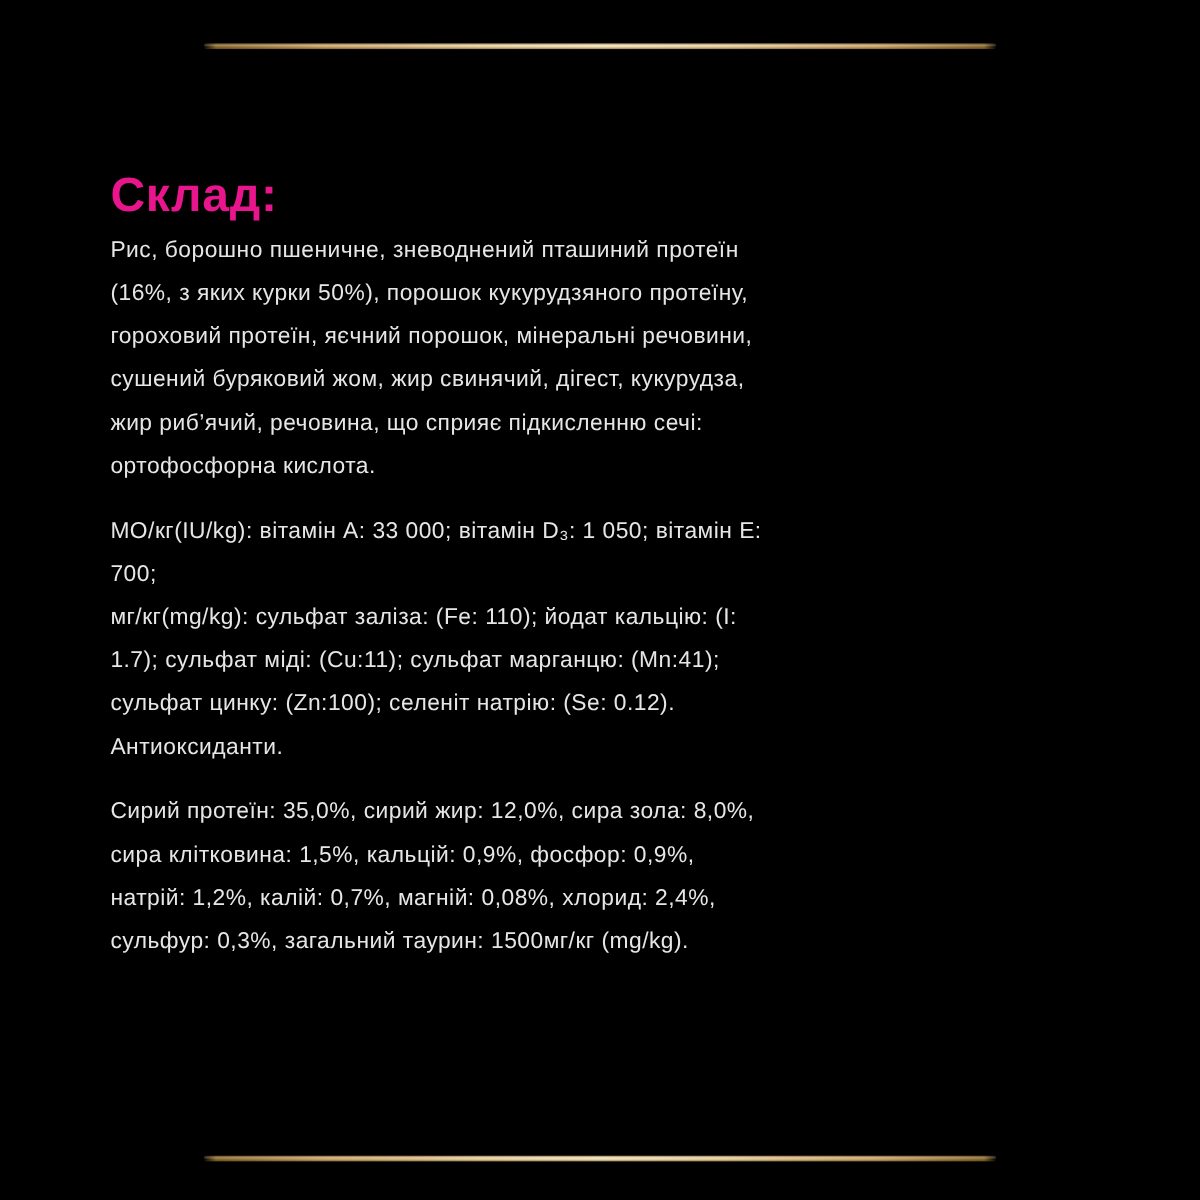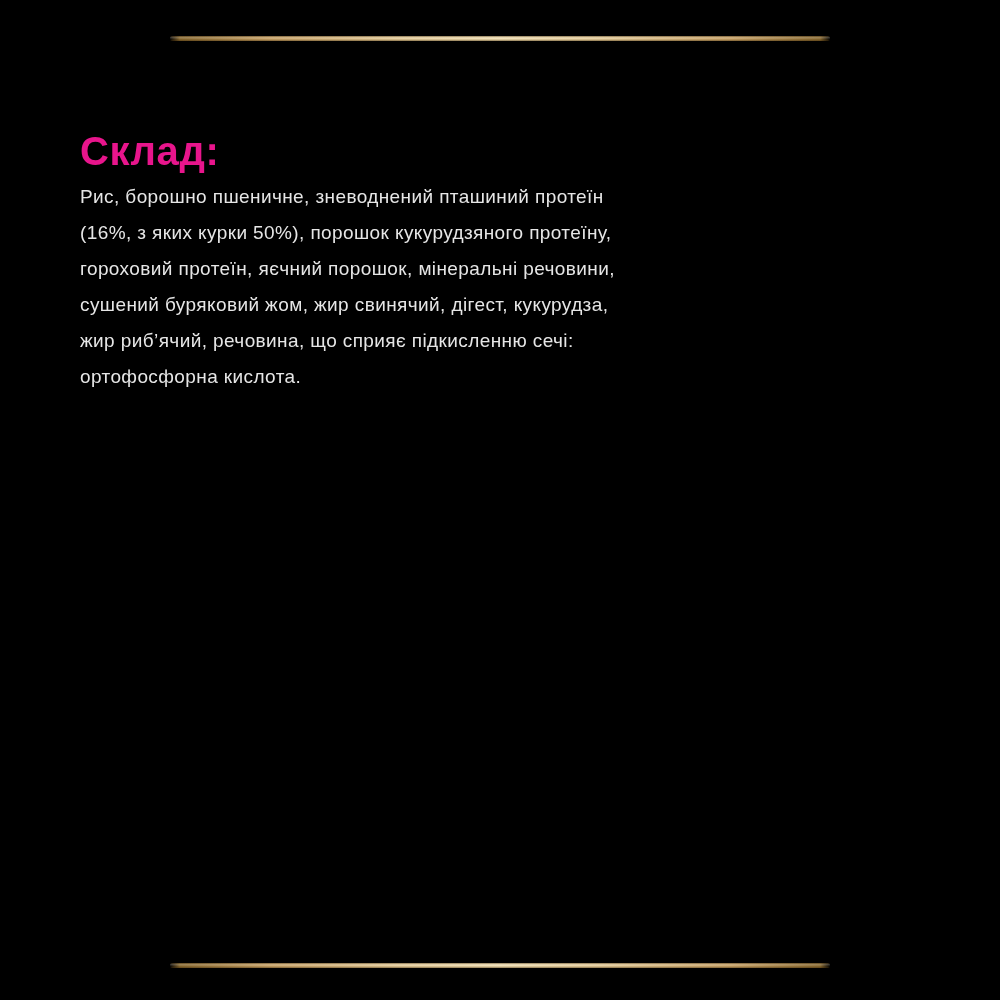--- a/index.html
+++ b/index.html
@@ -36,21 +36,21 @@
   }
   .gold-strip.top { top: 36px; }
   .gold-strip.bottom { top: 963px; }
 
   .content {
     position: absolute;
     top: 128px;
     left: 80px;
     width: 870px;
   }
-  .section { margin: 0; }
+  .section { margin: 12px; }
   .section-title {
     margin: 0 0 5px 0;
     font-size: 40px;
     line-height: 46px;
     font-weight: 800;
     letter-spacing: 0.6px;
     color: #e8158c;
   }
   .section-body {
     margin: 0 0 18px 0;
@@ -75,22 +75,32 @@
       <h2 class="section-title">Склад:</h2>
       <p class="section-body">Рис, борошно пшеничне, зневоднений пташиний протеїн
 (16%, з яких курки 50%), порошок кукурудзяного протеїну,
 гороховий протеїн, яєчний порошок, мінеральні речовини,
 сушений буряковий жом, жир свинячий, дігест, кукурудза,
 жир риб’ячий, речовина, що сприяє підкисленню сечі:
 ортофосфорна кислота.</p>
     </section>
 
     <section class="section">
+      <p class="section-body">МО/кг(IU/kg): вітамін A: 33 000; вітамін D₃: 1 050; вітамін E:
+700;
+мг/кг(mg/kg): сульфат заліза: (Fe: 110); йодат кальцію: (I:
+1.7); сульфат міді: (Cu:11); сульфат марганцю: (Mn:41);
+сульфат цинку: (Zn:100); селеніт натрію: (Se: 0.12).
+Антиоксиданти.</p>
     </section>
 
     <section class="section">
+      <p class="section-body">Сирий протеїн: 35,0%, сирий жир: 12,0%, сира зола: 8,0%,
+сира клітковина: 1,5%, кальцій: 0,9%, фосфор: 0,9%,
+натрій: 1,2%, калій: 0,7%, магній: 0,08%, хлорид: 2,4%,
+сульфур: 0,3%, загальний таурин: 1500мг/кг (mg/kg).</p>
     </section>
 
   </main>
 
   <div class="gold-strip bottom"></div>
 
 </div>
 
 </body></html>

